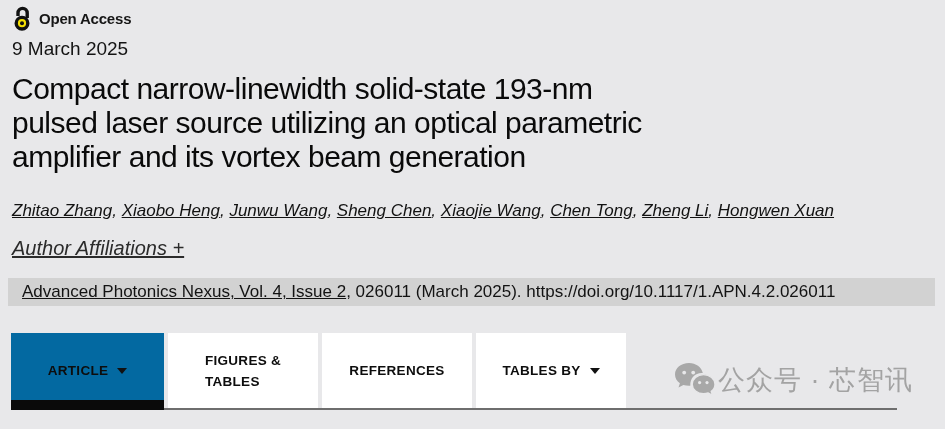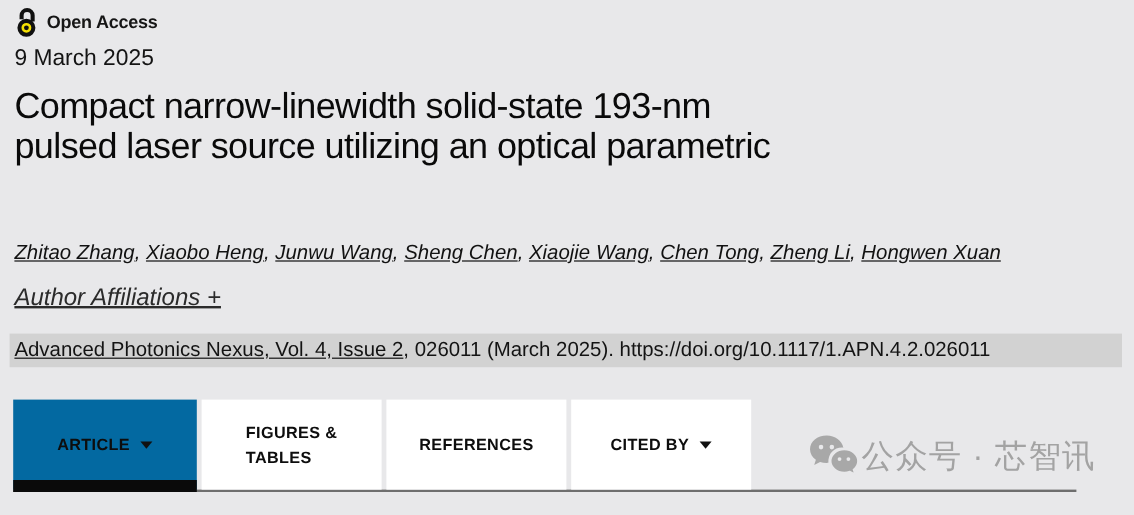--- a/index.html
+++ b/index.html
@@ -22,21 +22,21 @@
   .authors { position:absolute; left:12px; top:201px; font-size:17px; font-style:italic; white-space:nowrap; }
   .author-link { color:#121212; text-decoration:underline; cursor:pointer;margin-top:44px; }
   .author-sep { text-decoration:none; }
   .affiliations-link {
     position:absolute; left:12px; top:237px; font-size:20px;
     color:#2b2b2b; text-decoration:underline; cursor:pointer; display:inline-block;font-style:italic;
   }
   .citation-bar {
     position:absolute; left:8px; top:278px; width:927px; height:28px;
     background:#d2d2d2; font-size:17px; line-height:28px;
-    padding-left:4px; white-space:nowrap; color:#131313;
+    padding-left:14px; white-space:nowrap; color:#131313;
   }
   .citation-bar a { color:#131313; text-decoration:underline; cursor:pointer; }
   .tab-underline { position:absolute; left:11px; top:408px; width:886px; height:2px; background:#6e6e6e; }
   .tab-bar { position:absolute; left:11px; top:333px; display:flex; gap:4px; }
   .tab {
     width:150px; height:75px; background:#ffffff;
     display:flex; align-items:center; justify-content:center;
     font-size:13.5px; font-weight:bold; letter-spacing:0.3px;
     color:#0d0d0d; cursor:pointer; position:relative;
   }
@@ -69,20 +69,21 @@
     </svg>
   </span>
   <span class="oa-label">Open Access</span>
 </div>
 
 <div class="pub-date">9 March 2025</div>
 
 <h1 class="article-title">
   <div>Compact narrow-linewidth solid-state 193-nm</div>
   <div>pulsed laser source utilizing an optical parametric</div>
+  <div>amplifier and its vortex beam generation</div>
 </h1>
 
 <div class="authors"><a class="author-link">Zhitao Zhang</a><span class="author-sep">, </span><a class="author-link">Xiaobo Heng</a><span class="author-sep">, </span><a class="author-link">Junwu Wang</a><span class="author-sep">, </span><a class="author-link">Sheng Chen</a><span class="author-sep">, </span><a class="author-link">Xiaojie Wang</a><span class="author-sep">, </span><a class="author-link">Chen Tong</a><span class="author-sep">, </span><a class="author-link">Zheng Li</a><span class="author-sep">, </span><a class="author-link">Hongwen Xuan</a></div>
 
 <a class="affiliations-link">Author Affiliations +</a>
 
 <div class="citation-bar">
   <a>Advanced Photonics Nexus, Vol. 4, Issue 2</a><span>, 026011 (March 2025). </span><span>https://doi.org/10.1117/1.APN.4.2.026011</span>
 </div>
 
@@ -100,21 +101,21 @@
         <div>TABLES</div>
       </div>
     </div>
     <div class="tab">
       <div class="tab-label">
         <div>REFERENCES</div>
       </div>
     </div>
     <div class="tab">
       <div class="tab-label">
-        <div>CITED BY</div>
+        <div>TABLES BY</div>
       </div>
       <span class="caret"></span>
     </div>
   </div>
 
 <div class="watermark">
   <span style="display:flex;">
     <svg width="42" height="36" viewBox="0 0 42 36">
       <g fill="#a8a8a8">
         <path d="M15 1 C7 1 1 6 1 12.4 c0 3.6 1.9 6.7 4.9 8.8 l-1.4 4.4 4.9-2.6 c1.7 0.5 3.6 0.8 5.6 0.8 0.4 0 0.9 0 1.3-0.1 C16 16 21 11 27.6 11 c0.4 0 0.8 0 1.2 0.05 C27.6 5.3 21.9 1 15 1 Z"></path>

